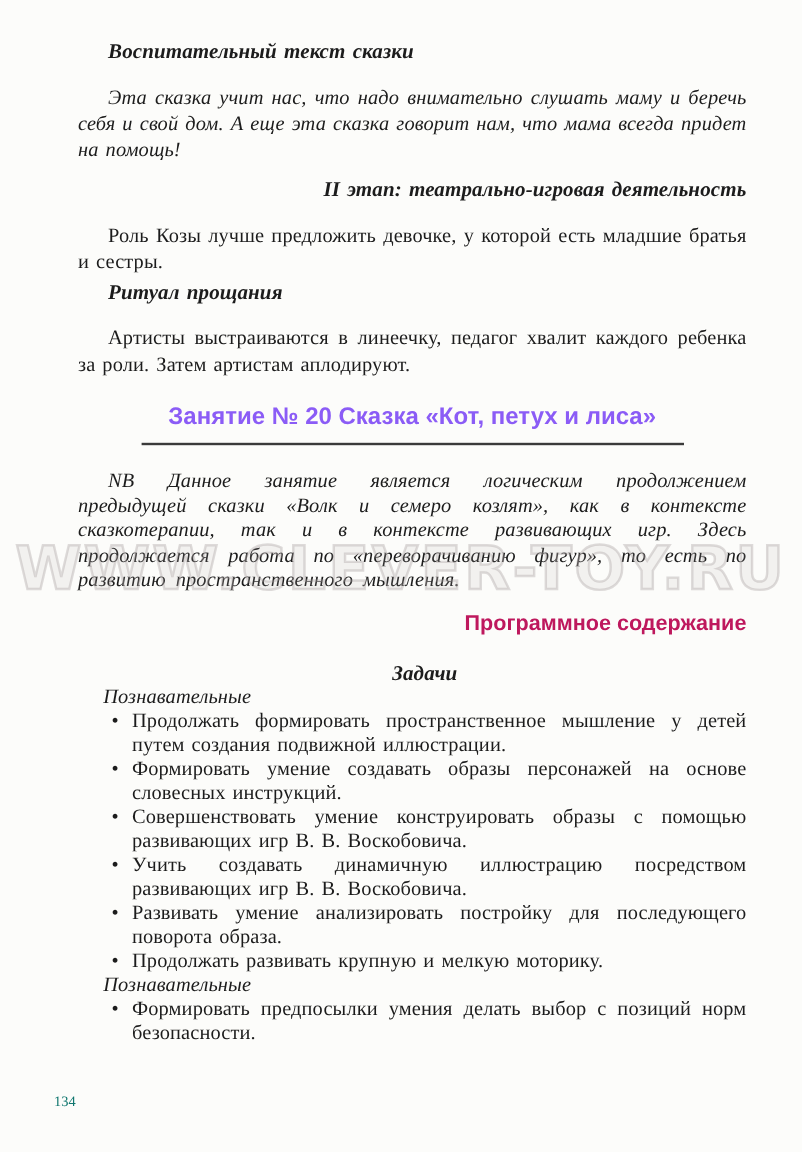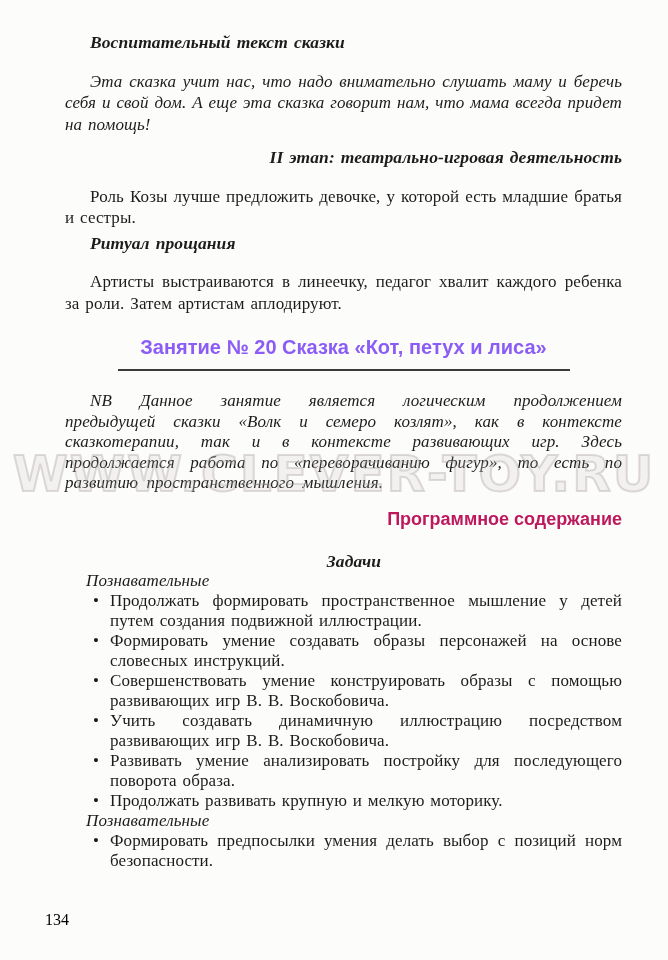--- a/index.html
+++ b/index.html
@@ -74,21 +74,21 @@
     font-family:"DejaVu Sans", sans-serif;
     font-weight:bold; font-size:50px; line-height:60px;
     letter-spacing:2px;
     color:rgba(182,174,174,0.14);
     -webkit-text-stroke:2px rgba(170,162,162,0.38);
     pointer-events:none;
     white-space:nowrap;
   }
   .page-number {
     position:absolute; left:45px; top:911px;
-    font-size:16px; color:#000000;
+    font-size:12px; color:#0f766e;
   }
 </style>
 </head>
 <body>
 
 <div class="page">
   <div class="content">
 
     <div class="h-italic">Воспитательный текст сказки</div>
     <div class="para italic">Эта сказка учит нас, что надо внимательно слушать маму и беречь себя и свой дом. А еще эта сказка говорит нам, что мама всегда придет на помощь!</div>

